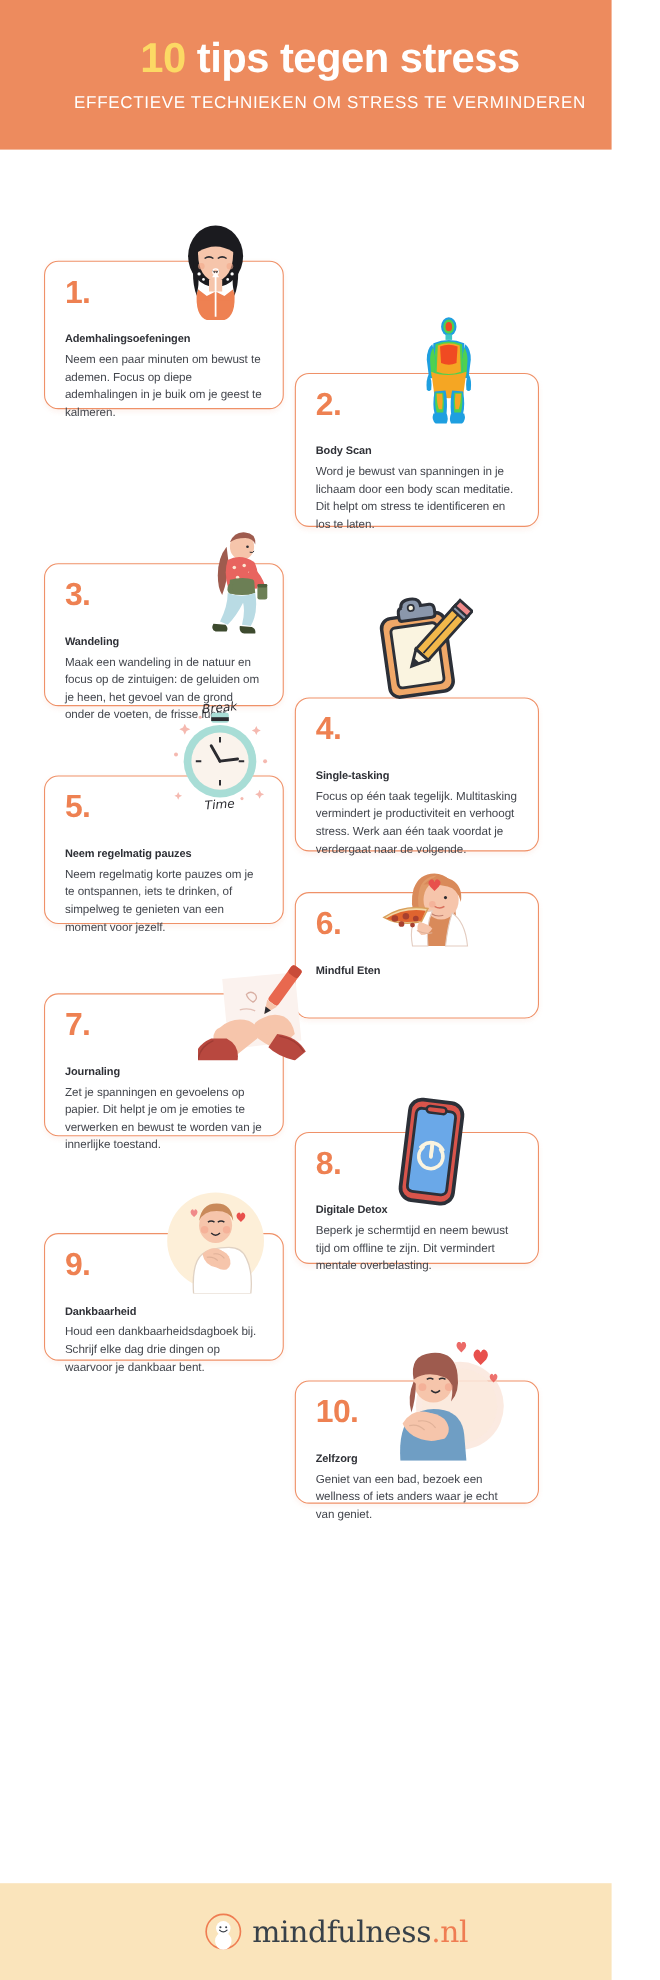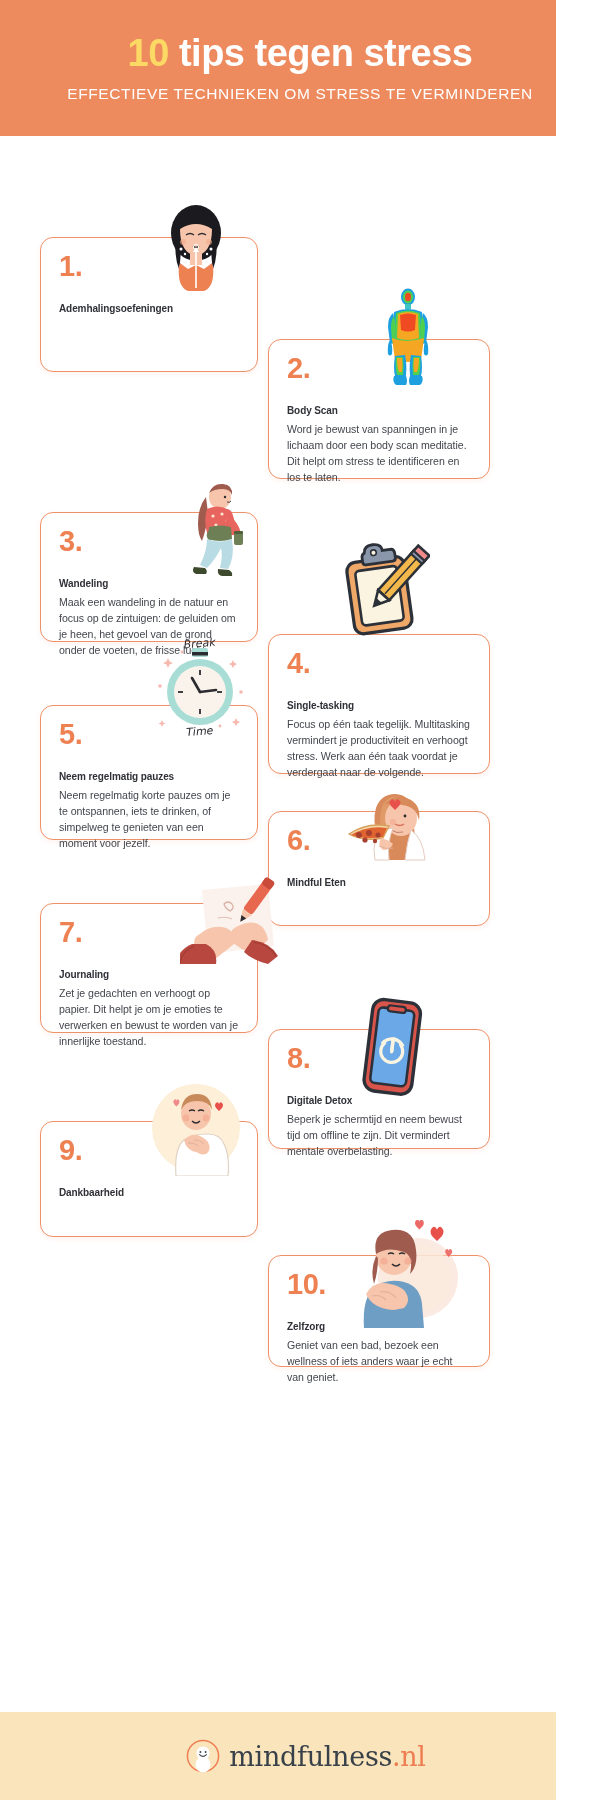--- a/index.html
+++ b/index.html
@@ -141,20 +141,21 @@
     <circle cx="26" cy="46" r="1.5" fill="#ffffff"></circle>
     <circle cx="56" cy="46" r="1.5" fill="#ffffff"></circle>
     <circle cx="30" cy="51" r="1.2" fill="#ffffff"></circle>
     <circle cx="52" cy="51" r="1.2" fill="#ffffff"></circle>
   </svg>
 
   <div class="card card-left" style="top:237px; height:135px;">
     <div class="card-inner">
       <div class="card-num">1.</div>
       <div class="card-title">Ademhalingsoefeningen</div>
+      <div class="card-body">Neem een paar minuten om bewust te ademen. Focus op diepe ademhalingen in je buik om je geest te kalmeren.</div>
     </div>
   </div>
 
   <svg class="illo" style="left:378px; top:288px;" width="60" height="100" viewBox="0 0 60 100">
     <g>
       <ellipse cx="30" cy="9" rx="7" ry="8.5" fill="#1e9fe0"></ellipse>
       <ellipse cx="30" cy="9" rx="5" ry="6.5" fill="#4fd14f"></ellipse>
       <ellipse cx="30" cy="9" rx="3" ry="4.2" fill="#f04a22"></ellipse>
       <rect x="27" y="16" width="6" height="5" fill="#3ec6c6"></rect>
       <path d="M16 24 q14 -6 28 0 l2 28 q-16 6 -32 0 Z" fill="#1e9fe0"></path>
@@ -324,21 +325,21 @@
     <path d="M20 62 q12 -10 26 -6 q10 4 8 16 l-20 16 q-16 -8 -20 -16 q0 -8 6 -10 Z" fill="#f6c5ab"></path>
     <path d="M18 66 q10 -6 18 -2 l-2 8 q-10 2 -16 -6 Z" fill="#f6c5ab"></path>
     <path d="M12 72 q-14 6 -16 20 l40 0 q2 -14 -10 -20 Z" fill="#b8483f"></path>
     <path d="M14 74 q-12 5 -14 17" stroke="#a03c34" stroke-width="1.2" fill="none"></path>
   </svg>
 
   <div class="card card-left" style="top:903px; height:130px;">
     <div class="card-inner">
       <div class="card-num">7.</div>
       <div class="card-title">Journaling</div>
-      <div class="card-body">Zet je gedachten en verhoogt op papier. Dit helpt je om je emoties te verwerken en bewust te worden van je innerlijke toestand.</div>
+      <div class="card-body">Zet je spanningen en gevoelens op papier. Dit helpt je om je emoties te verwerken en bewust te worden van je innerlijke toestand.</div>
     </div>
   </div>
 
   <svg class="illo" style="left:355px; top:995px;" width="76" height="108" viewBox="0 0 76 108">
     <g transform="rotate(7 38 54)">
       <rect x="13" y="6" width="48" height="92" rx="11" fill="#d9544b" stroke="#2c3038" stroke-width="3.4"></rect>
       <rect x="19" y="14" width="36" height="76" rx="5" fill="#6aa8e8" stroke="#2c3038" stroke-width="2.6"></rect>
       <rect x="28" y="11" width="18" height="6" rx="3" fill="#d9544b" stroke="#2c3038" stroke-width="2.2"></rect>
       <circle cx="37" cy="56" r="12" fill="none" stroke="#faf4e0" stroke-width="3.4"></circle>
       <line x1="37" y1="44" x2="37" y2="56" stroke="#faf4e0" stroke-width="3.4" stroke-linecap="round"></line>
@@ -372,20 +373,21 @@
     <path d="M40 63 q6 -1 10 3" stroke="#e0b198" stroke-width="1" fill="none"></path>
     <path d="M46 60 q6 -1 10 4" stroke="#e0b198" stroke-width="1" fill="none"></path>
     <path d="M68 28 q-2 -3 0 -5 q2 -2 3 1 q1 -3 3 -1 q2 2 0 5 l-3 3 Z" fill="#e8504c"></path>
     <path d="M26 24 q-1.5 -2.5 0 -4 q1.6 -1.6 2.4 0.8 q0.8 -2.4 2.4 -0.8 q1.5 1.5 0 4 l-2.4 2.4 Z" fill="#f08a8a"></path>
   </svg>
 
   <div class="card card-left" style="top:1121px; height:116px;">
     <div class="card-inner">
       <div class="card-num">9.</div>
       <div class="card-title">Dankbaarheid</div>
+      <div class="card-body">Houd een dankbaarheidsdagboek bij. Schrijf elke dag drie dingen op waarvoor je dankbaar bent.</div>
     </div>
   </div>
 
   <svg class="illo" style="left:346px; top:1220px;" width="116" height="108" viewBox="0 0 116 108">
     <circle cx="72" cy="58" r="40" fill="#f7d9c8" opacity="0.55"></circle>
     <circle cx="72" cy="58" r="34" fill="#fbe9dd" opacity="0.7"></circle>
     <path d="M18 108 q-2 -30 10 -40 q12 -10 30 -6 q16 4 18 22 l2 24 Z" fill="#6f9ec4"></path>
     <ellipse cx="48" cy="36" rx="18" ry="19" fill="#f6c5ab"></ellipse>
     <path d="M30 34 q-4 -22 16 -24 q22 -2 24 20 q2 16 -6 24 q4 -18 -6 -22 q-16 -6 -28 2 Z" fill="#9e5b4e"></path>
     <path d="M30 36 q-6 14 -2 28 q4 -12 4 -26 Z" fill="#9e5b4e"></path>

